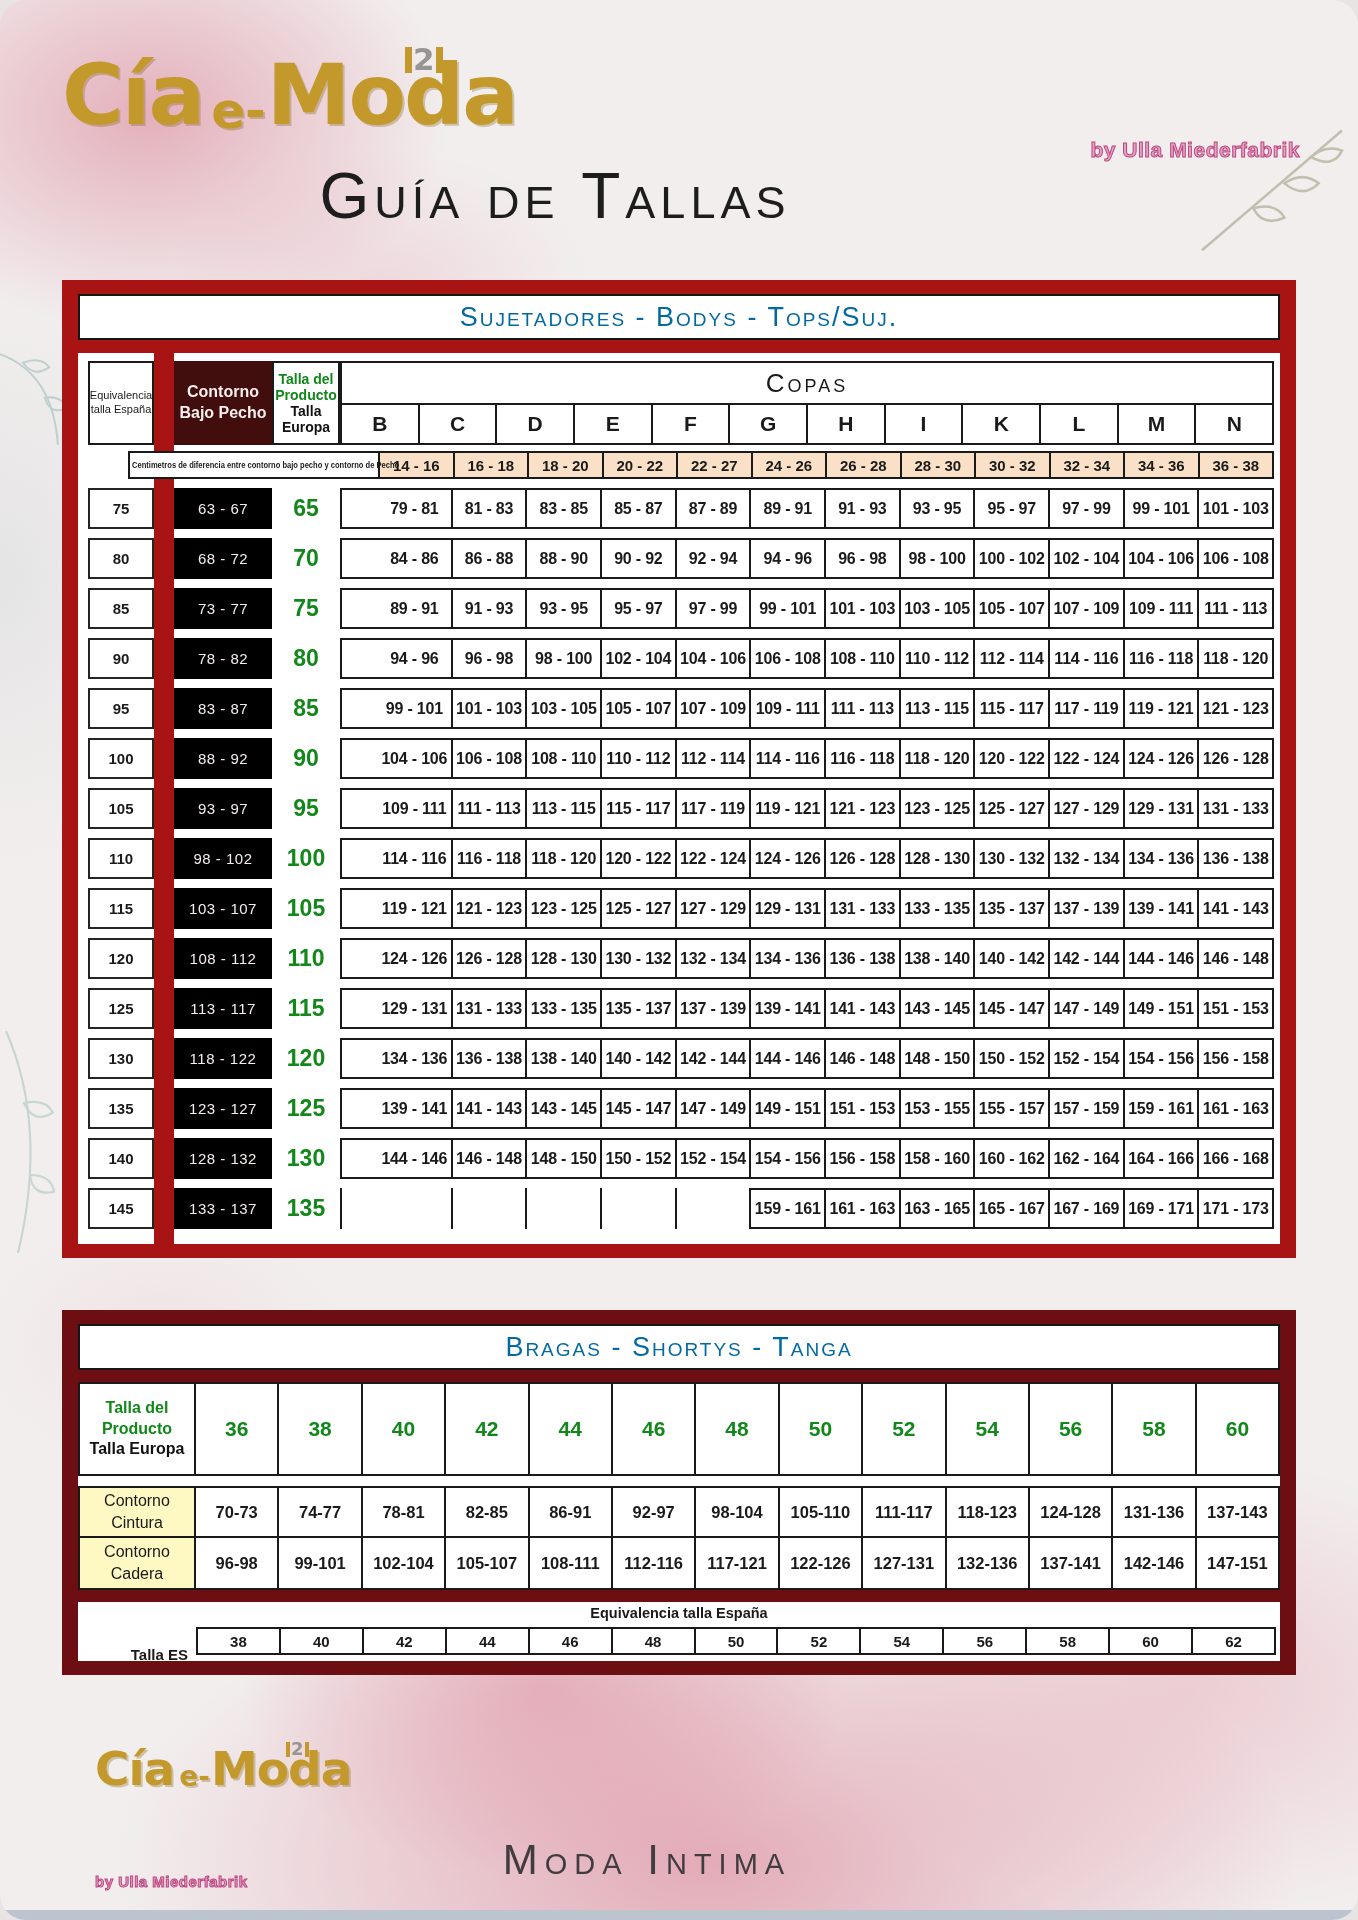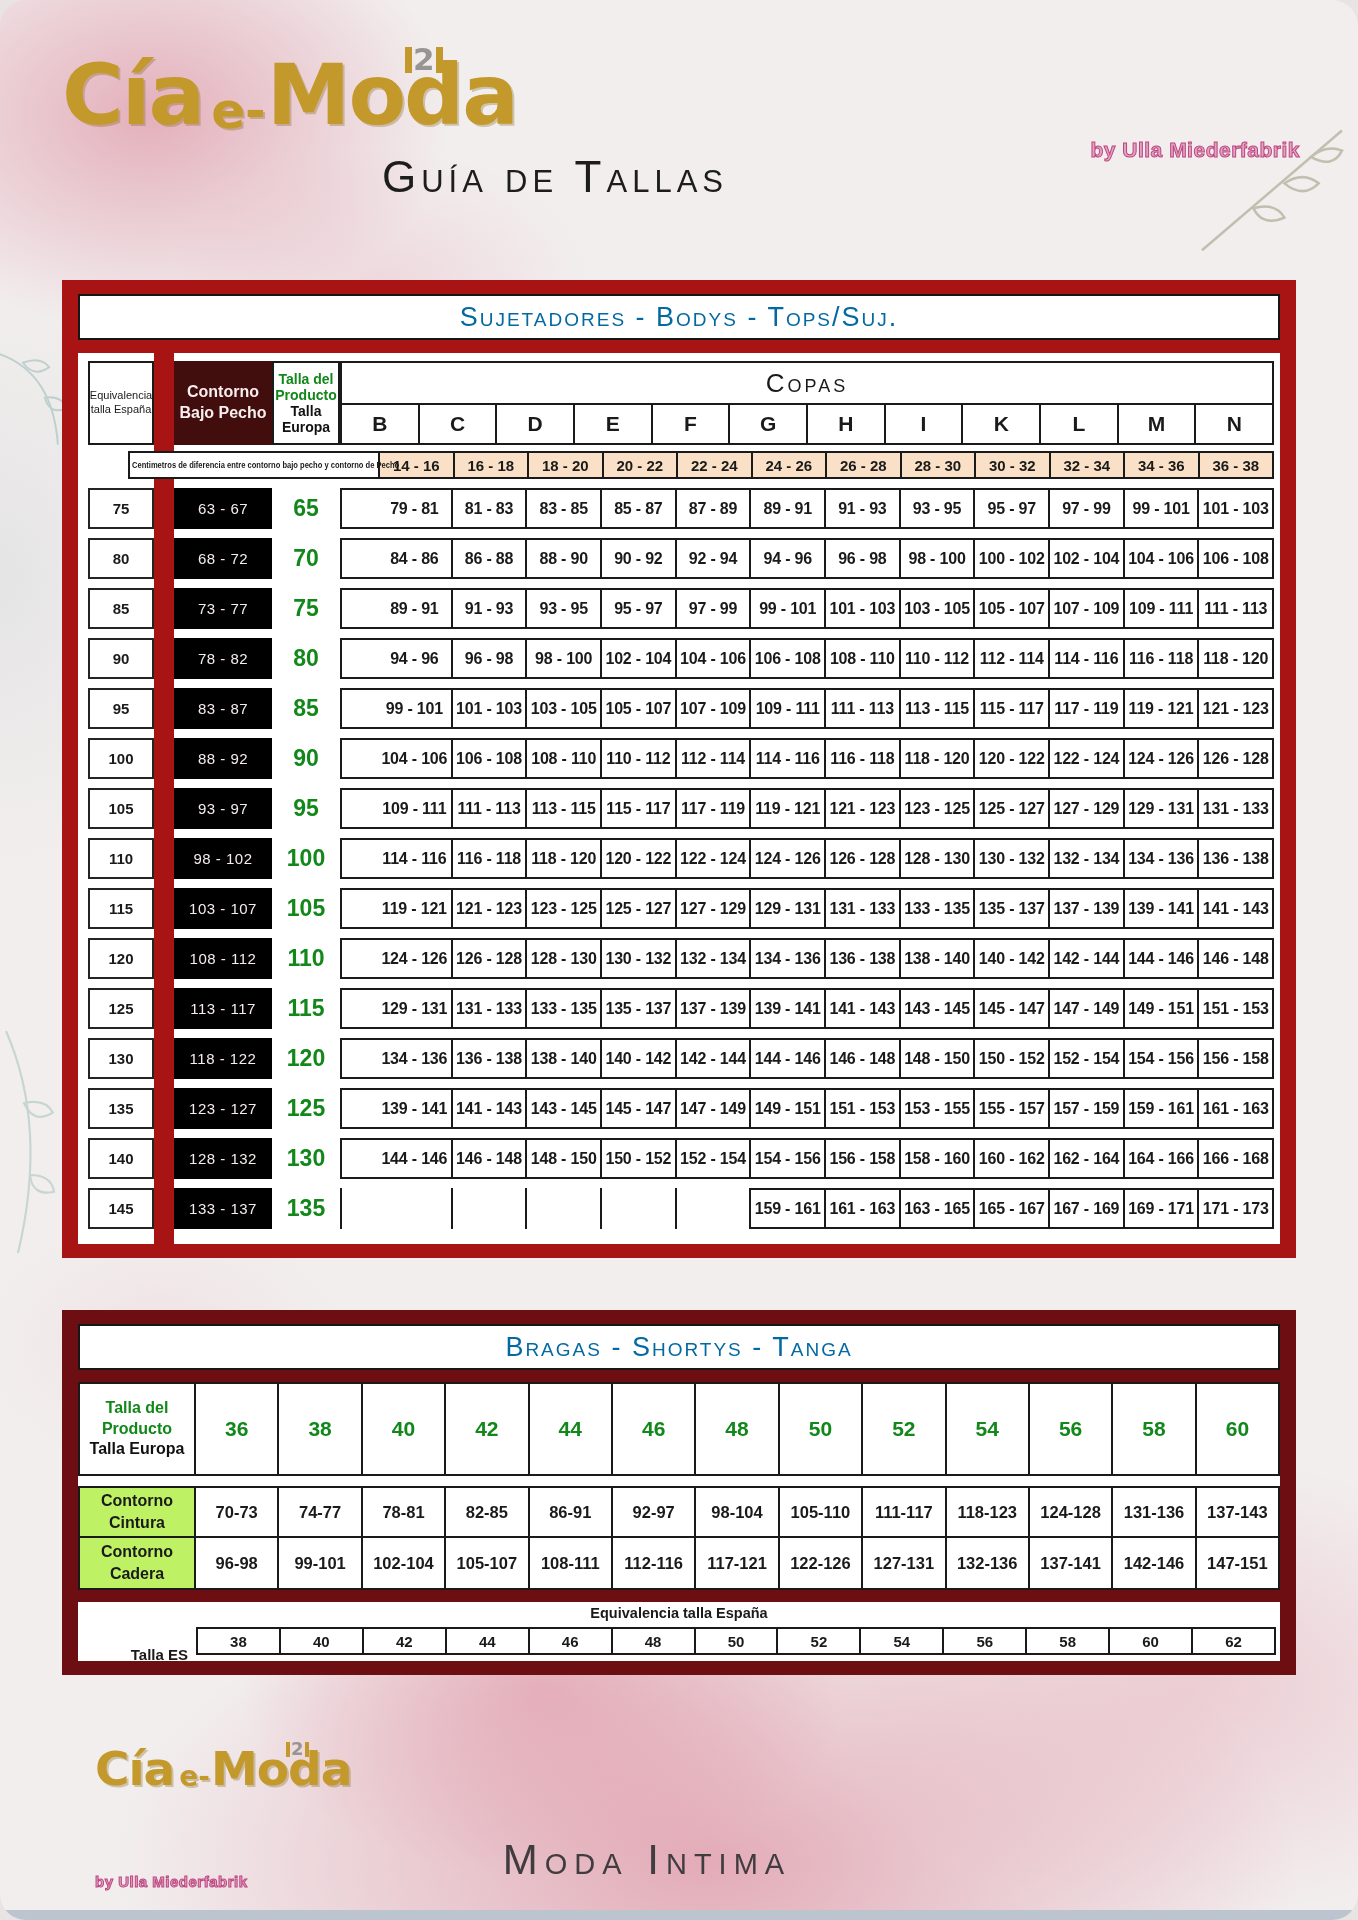--- a/index.html
+++ b/index.html
@@ -46,22 +46,22 @@
   .brand-footer .b-mark .bar { width:4px; height:15px; }
   .brand-footer .b-mark .two { font-size:18px; }
 
   .byline { position:absolute; z-index:2; font-weight:bold; color:#e2a2c2;
             -webkit-text-stroke:1px #bd4780; letter-spacing:.5px;
             font-family:"Liberation Sans", sans-serif;margin-top:20px; }
   .byline-top { right:58px; top:118px; font-size:21px; }
   .byline-footer { left:95px; top:1853px; font-size:15px; }
 
   .deco-caps { font-variant:small-caps; font-weight:400; }
-  .page-title { position:absolute; left:0; top:152px; width:1110px; text-align:center; z-index:2;
-                font-size:44px; letter-spacing:5px; color:#1d1d1d; }
+  .page-title { position:absolute; left:0; top:159px; width:1110px; text-align:center; z-index:2;
+                font-size:64px; letter-spacing:5px; color:#1d1d1d; }
   .tagline { position:absolute; left:0; top:1836px; width:1294px; text-align:center; z-index:2;
              font-size:42px; letter-spacing:7px; color:#413c3f; }
 
   
   .frame { position:absolute; left:62px; width:1234px; z-index:1; padding:14px 16px 14px; }
   .title-bar { height:46px; background:#fff; border:2px solid #161616;
                display:flex; align-items:center; justify-content:center;
                font-size:27px; letter-spacing:2px; color:#0369a1; }
 
   
@@ -113,21 +113,21 @@
   .b-hdr { display:flex; height:94px; }
   .b-label { width:118px; border:2px solid #1a1a1a; background:#fff; text-align:center;
              font-weight:bold; font-size:16px; line-height:1.3; flex-direction:column; }
   .b-label .g { color:#12871a; display:block; }
   .b-label .k { color:#111; display:block; }
   .b-sizes { flex:1; display:flex; }
   .b-size { flex:1; border:2px solid #1a1a1a; border-left:none; color:#12871a;
             font-weight:bold; font-size:21px; background:#fff; }
   .b-sep { height:10px; background:#fff; }
   .b-row { display:flex; height:52px; }
-  .b-rowlabel { width:118px; border:2px solid #1a1a1a; background:#bef264; font-weight:bold;
+  .b-rowlabel { width:118px; border:2px solid #1a1a1a; background:#fef9c3; font-weight:normal;
                 font-size:16px; line-height:1.35; text-align:center; flex-direction:column; }
   .b-vals { flex:1; display:flex; }
   .b-val { flex:1; border:2px solid #1a1a1a; border-left:none; background:#fff;
            font-weight:bold; font-size:16.5px; }
   .b-row + .b-row .b-rowlabel, .b-row + .b-row .b-val { border-top:none; }
 
   .es-strip { margin-top:12px; background:#fff; padding:3px 4px 6px; }
   .es-caption { text-align:center; font-weight:bold; font-size:14.5px; height:22px; }
   .es-row { display:flex; height:28px; }
   .es-label { width:114px; font-weight:bold; font-size:15px; display:flex; align-items:center;
@@ -208,21 +208,21 @@
       <div class="diff-row">
         <div class="diff-label">
           <span>Centimetros de diferencia entre contorno bajo pecho y contorno de Pecho</span>
         </div>
         <div class="diff-vals">
 
         <div class="diff-val">14 - 16</div>
             <div class="diff-val">16 - 18</div>
             <div class="diff-val">18 - 20</div>
             <div class="diff-val">20 - 22</div>
-            <div class="diff-val">22 - 24</div>
+            <div class="diff-val">22 - 27</div>
             <div class="diff-val">24 - 26</div>
             <div class="diff-val">26 - 28</div>
             <div class="diff-val">28 - 30</div>
             <div class="diff-val">30 - 32</div>
             <div class="diff-val">32 - 34</div>
             <div class="diff-val">34 - 36</div>
             <div class="diff-val">36 - 38</div>
           </div>
       </div>
 

